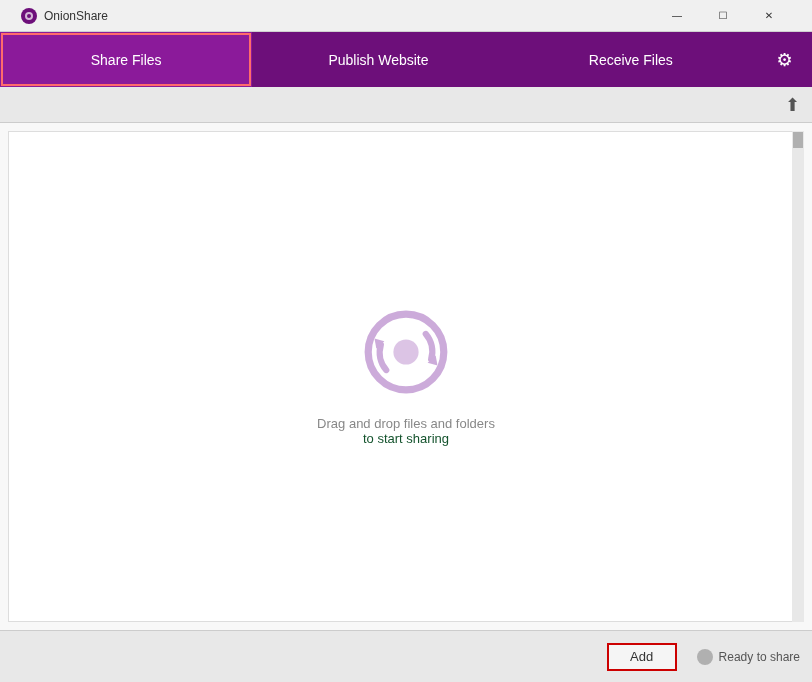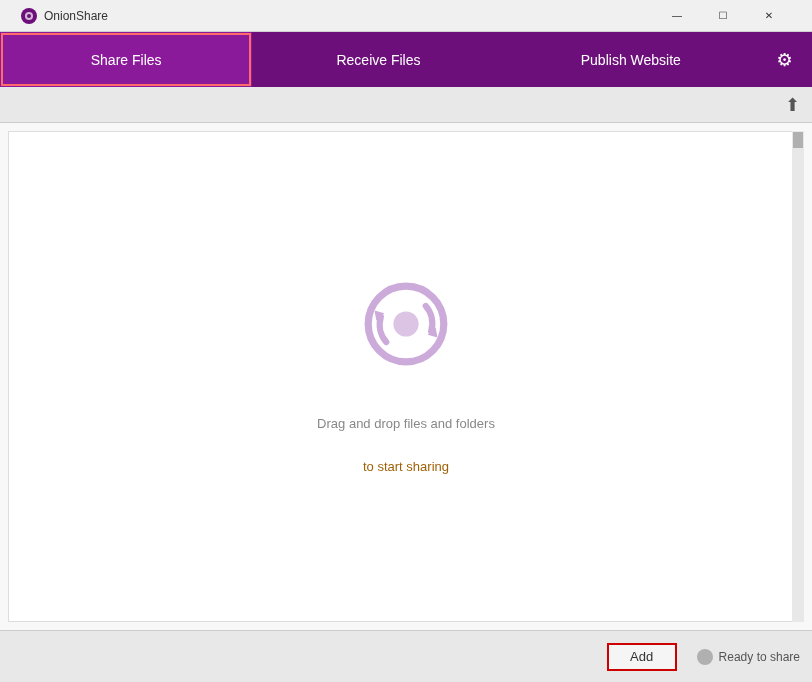--- a/index.html
+++ b/index.html
@@ -132,41 +132,40 @@
       flex: 1;
       margin: 8px;
       background: white;
       border: 1px solid #ddd;
       display: flex;
       flex-direction: column;
       align-items: center;
       justify-content: center;
       position: relative;
       overflow: hidden;
-      gap: 28px;
     }
 
     .drop-icon-container {
       margin-bottom: 16px;
     }
 
     .drop-icon-svg {
       width: 90px;
       height: 90px;
       opacity: 0.5;
     }
 
     .drop-text-line1 {
       color: #888;
       font-size: 13px;
       text-align: center;
     }
 
     .drop-text-line2 {
-      color: #a16207;
+      color: #14532d;
       font-size: 13px;
       text-align: center;
     }
 
     
     .bottom-bar {
       width: 100%;
       height: 52px;
       background: #e8e8e8;
       display: flex;
@@ -225,24 +224,24 @@
     <button class="title-btn">☐</button>
     <button class="title-btn close">✕</button>
   </div>
 </div>
 
 <div class="nav-bar">
   <div class="nav-tab active">
     <span>Share Files</span>
   </div>
   <div class="nav-tab">
+    <span>Publish Website</span>
+  </div>
+  <div class="nav-tab">
     <span>Receive Files</span>
-  </div>
-  <div class="nav-tab">
-    <span>Publish Website</span>
   </div>
   <div class="nav-settings">
     <span>⚙</span>
   </div>
 </div>
 
 <div class="toolbar">
   <span class="toolbar-upload-icon">⬆</span>
 </div>
 

